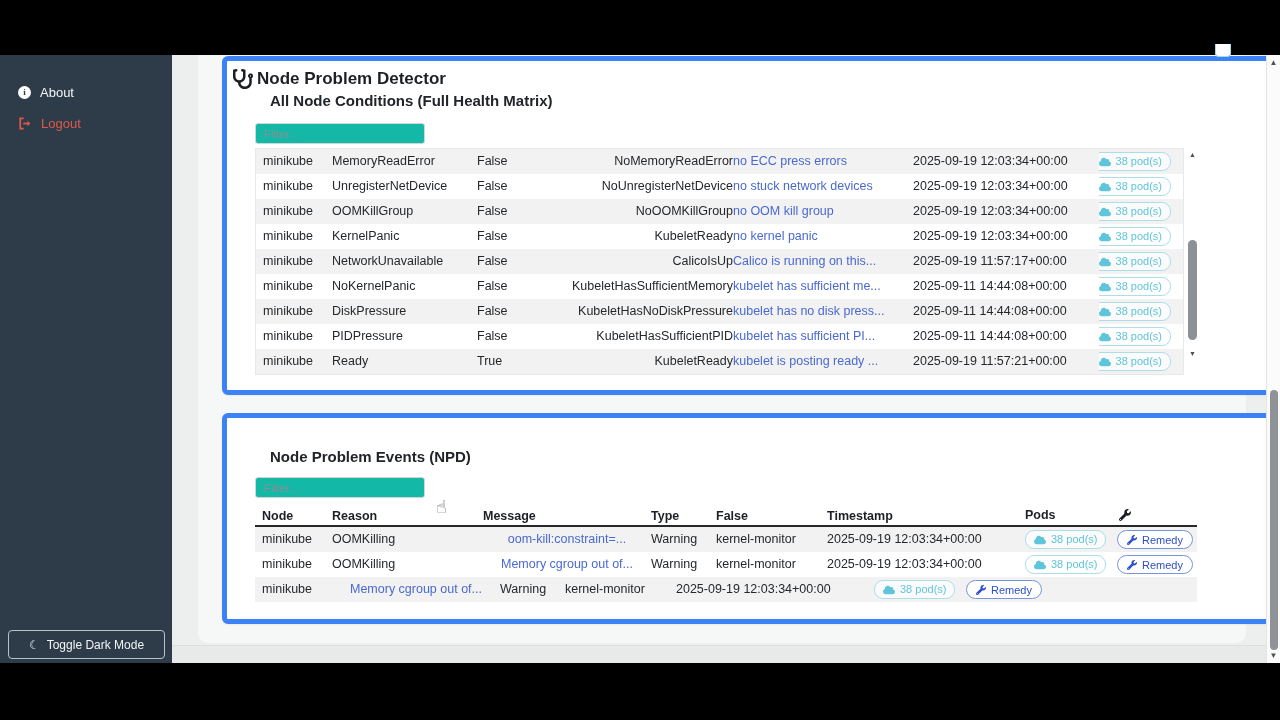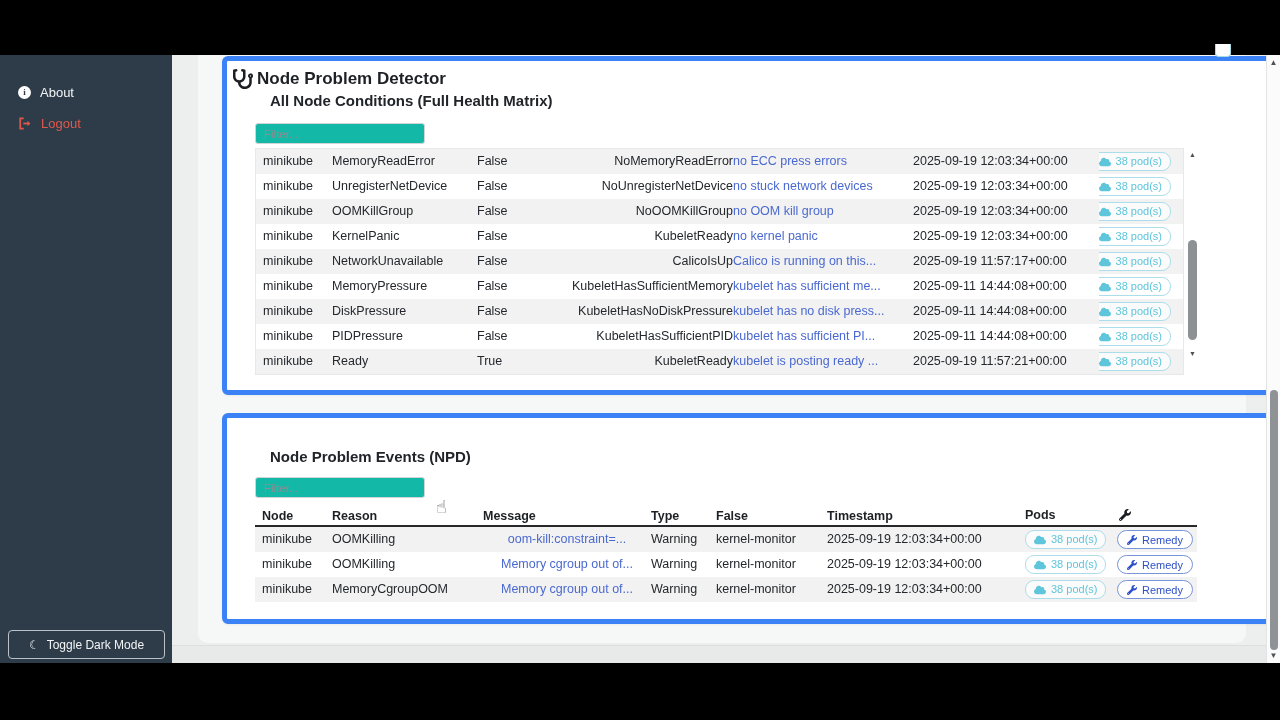--- a/index.html
+++ b/index.html
@@ -226,21 +226,21 @@
                     <path fill="#5ec5db" d="M537.6 226.6c4.1-10.7 6.4-22.4 6.4-34.6 0-53-43-96-96-96-19.7 0-38.1 6-53.3 16.2C367 64.2 315.3 32 256 32c-88.4 0-160 71.6-160 160 0 2.7.1 5.4.2 8.1C40.2 219.8 0 273.2 0 336c0 79.5 64.5 144 144 144h368c70.7 0 128-57.3 128-128 0-61.9-44-113.6-102.4-125.4z"></path>
                   </svg>
         </span>
         <span>38 pod(s)</span>
       </span>
     </span>
   </div>
 
   <div class="crow">
     <span class="cc c-node">minikube</span>
-    <span class="cc c-reason">MemoryPressure</span>
+    <span class="cc c-reason">NoKernelPanic</span>
     <span class="cc c-status">False</span>
     <span class="cc c-cond">KubeletHasSufficientMemory</span>
     <a class="cc c-msg">kubelet has sufficient me...</a>
     <span class="cc c-ts">2025-09-11 14:44:08+00:00</span>
     <span class="cc c-pods">
       <span class="pods-badge">
         <span style="display:inline-flex;">
           <svg width="12" height="10" viewBox="0 0 640 512">
                     <path fill="#5ec5db" d="M537.6 226.6c4.1-10.7 6.4-22.4 6.4-34.6 0-53-43-96-96-96-19.7 0-38.1 6-53.3 16.2C367 64.2 315.3 32 256 32c-88.4 0-160 71.6-160 160 0 2.7.1 5.4.2 8.1C40.2 219.8 0 273.2 0 336c0 79.5 64.5 144 144 144h368c70.7 0 128-57.3 128-128 0-61.9-44-113.6-102.4-125.4z"></path>
                   </svg>
@@ -388,21 +388,20 @@
                       <path fill="#2d4fc8" d="M507.73 109.1c-2.24-9.03-13.54-12.09-20.12-5.51l-74.36 74.36-67.88-11.31-11.31-67.88 74.36-74.36c6.62-6.62 3.43-17.9-5.66-20.16-47.38-11.74-99.55.91-136.58 37.93-39.64 39.64-50.55 97.1-34.05 147.2L18.74 402.76c-24.99 24.99-24.99 65.51 0 90.5 24.99 24.99 65.51 24.99 90.5 0l213.21-213.21c50.12 16.71 107.47 5.68 147.37-34.22 37.07-37.07 49.7-89.32 37.91-136.73zM64 472c-13.25 0-24-10.75-24-24 0-13.26 10.75-24 24-24s24 10.74 24 24c0 13.25-10.75 24-24 24z"></path>
                     </svg>
         </span>
         <span>Remedy</span>
       </button>
     </span>
   </div>
 
   <div class="ev-row">
     <span class="e-node">minikube</span>
-    <span class="e-reason">MemoryCgroupOOM</span>
     <a class="e-msg">Memory cgroup out of...</a>
     <span class="e-type">Warning</span>
     <span class="e-source">kernel-monitor</span>
     <span class="e-ts">2025-09-19 12:03:34+00:00</span>
     <span class="e-pods">
       <span class="pods-badge">
         <span style="display:inline-flex;">
           <svg width="12" height="10" viewBox="0 0 640 512">
                       <path fill="#5ec5db" d="M537.6 226.6c4.1-10.7 6.4-22.4 6.4-34.6 0-53-43-96-96-96-19.7 0-38.1 6-53.3 16.2C367 64.2 315.3 32 256 32c-88.4 0-160 71.6-160 160 0 2.7.1 5.4.2 8.1C40.2 219.8 0 273.2 0 336c0 79.5 64.5 144 144 144h368c70.7 0 128-57.3 128-128 0-61.9-44-113.6-102.4-125.4z"></path>
                     </svg>

